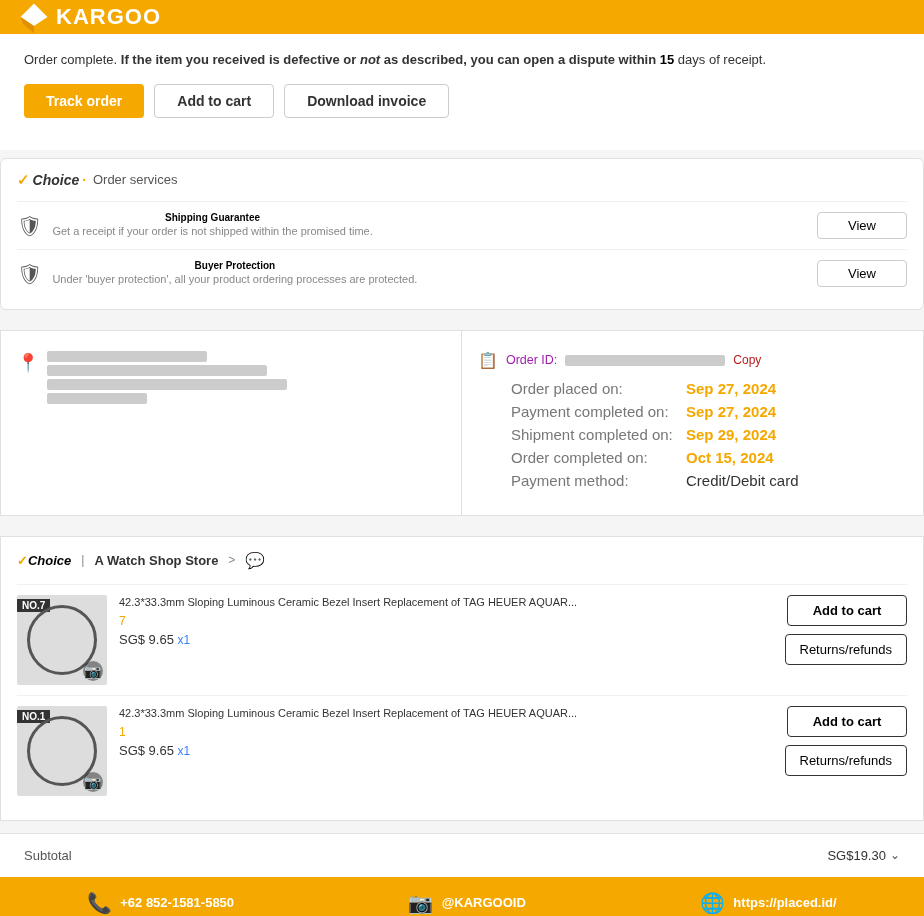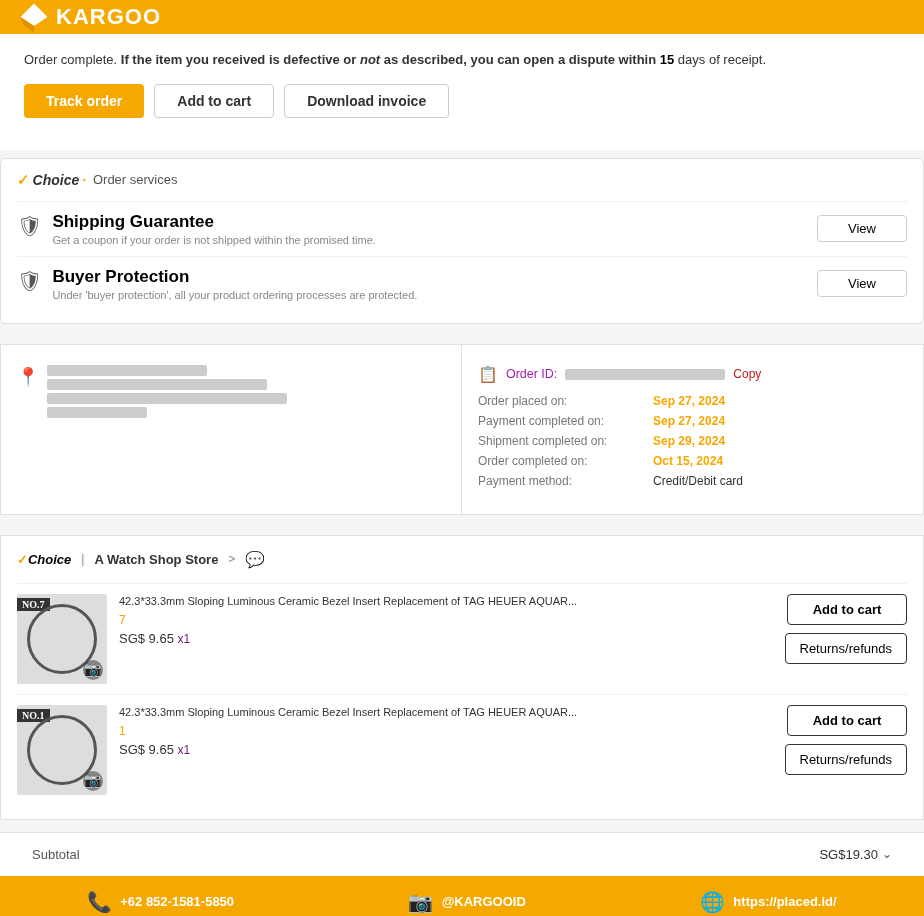--- a/index.html
+++ b/index.html
@@ -128,22 +128,23 @@
       align-items: flex-start;
       gap: 10px;
     }
     .shield-icon {
       font-size: 20px;
       margin-top: 2px;
       color: #555;
     }
     .choice-item-title {
       font-weight: bold;
-      font-size: 17px;
+      font-size: 10px;
       margin-bottom: 2px;
+      text-align: center;
     }
     .choice-item-desc {
       font-size: 11px;
       color: #888;
     }
     .btn-view {
       background: white;
       border: 1.5px solid #ccc;
       border-radius: 4px;
       padding: 5px 30px;
@@ -217,23 +218,24 @@
     }
     .copy-link {
       color: #b91c1c;
       font-size: 12px;
       cursor: pointer;
       text-decoration: none;
       text-align: right;
     }
     .order-detail-row {
       display: flex;
-      font-size: 12px;
+      font-size: 15px;
       margin-bottom: 6px;
       color: #555;
+      margin-left: 33px;
     }
     .order-detail-label {
       min-width: 175px;
       color: #777;
     }
     .order-detail-value {
       color: #f5a800;
       font-weight: bold;
     }
     .order-detail-value.normal {
@@ -281,21 +283,20 @@
       border-top: 1px solid #f0f0f0;
     }
     .product-image {
       width: 90px;
       height: 90px;
       background: #ddd;
       position: relative;
       flex-shrink: 0;
       border-radius: 2px;
       overflow: hidden;
-      font-family: Liberation Serif, serif;
     }
     .product-badge {
       position: absolute;
       top: 4px;
       left: 0;
       background: #333;
       color: white;
       font-size: 10px;
       padding: 1px 5px;
       font-weight: bold;
@@ -337,21 +338,21 @@
     .product-variant {
       font-size: 12px;
       color: #f5a800;
       margin-bottom: 4px;
     }
     .product-price {
       font-size: 13px;
       color: #333;
     }
     .product-qty {
-      color: #701a75;
+      color: #3b82f6;
       font-size: 12px;
     }
     .product-actions {
       display: flex;
       flex-direction: column;
       gap: 8px;
       align-items: flex-end;
       flex-shrink: 0;
     }
     .btn-add-cart {
@@ -374,21 +375,21 @@
       font-size: 13px;
       cursor: pointer;
       white-space: nowrap;
       min-width: 120px;
       text-align: center;
     }
 
     
     .subtotal-row {
       background: white;
-      padding: 14px 32px;
+      padding: 14px 24px;
       display: flex;
       justify-content: space-between;
       align-items: center;
       border-top: 1px solid #e0e0e0;
       margin-bottom: 0;
     }
     .subtotal-label {
       font-size: 13px;
       color: #555;
     }
@@ -465,21 +466,21 @@
       <span class="choice-dot">·</span>
     </div>
     <span class="choice-title-text">Order services</span>
   </div>
 
   <div class="choice-item">
     <div class="choice-item-left">
       <span class="shield-icon">🛡</span>
       <div>
         <div class="choice-item-title">Shipping Guarantee</div>
-        <div class="choice-item-desc">Get a coupon if your order is not shipped within the promised time.</div>
+        <div class="choice-item-desc">Get a receipt if your order is not shipped within the promised time.</div>
       </div>
     </div>
     <button class="btn-view">View</button>
   </div>
 
   <div class="choice-item">
     <div class="choice-item-left">
       <span class="shield-icon">🛡</span>
       <div>
         <div class="choice-item-title">Buyer Protection</div>

